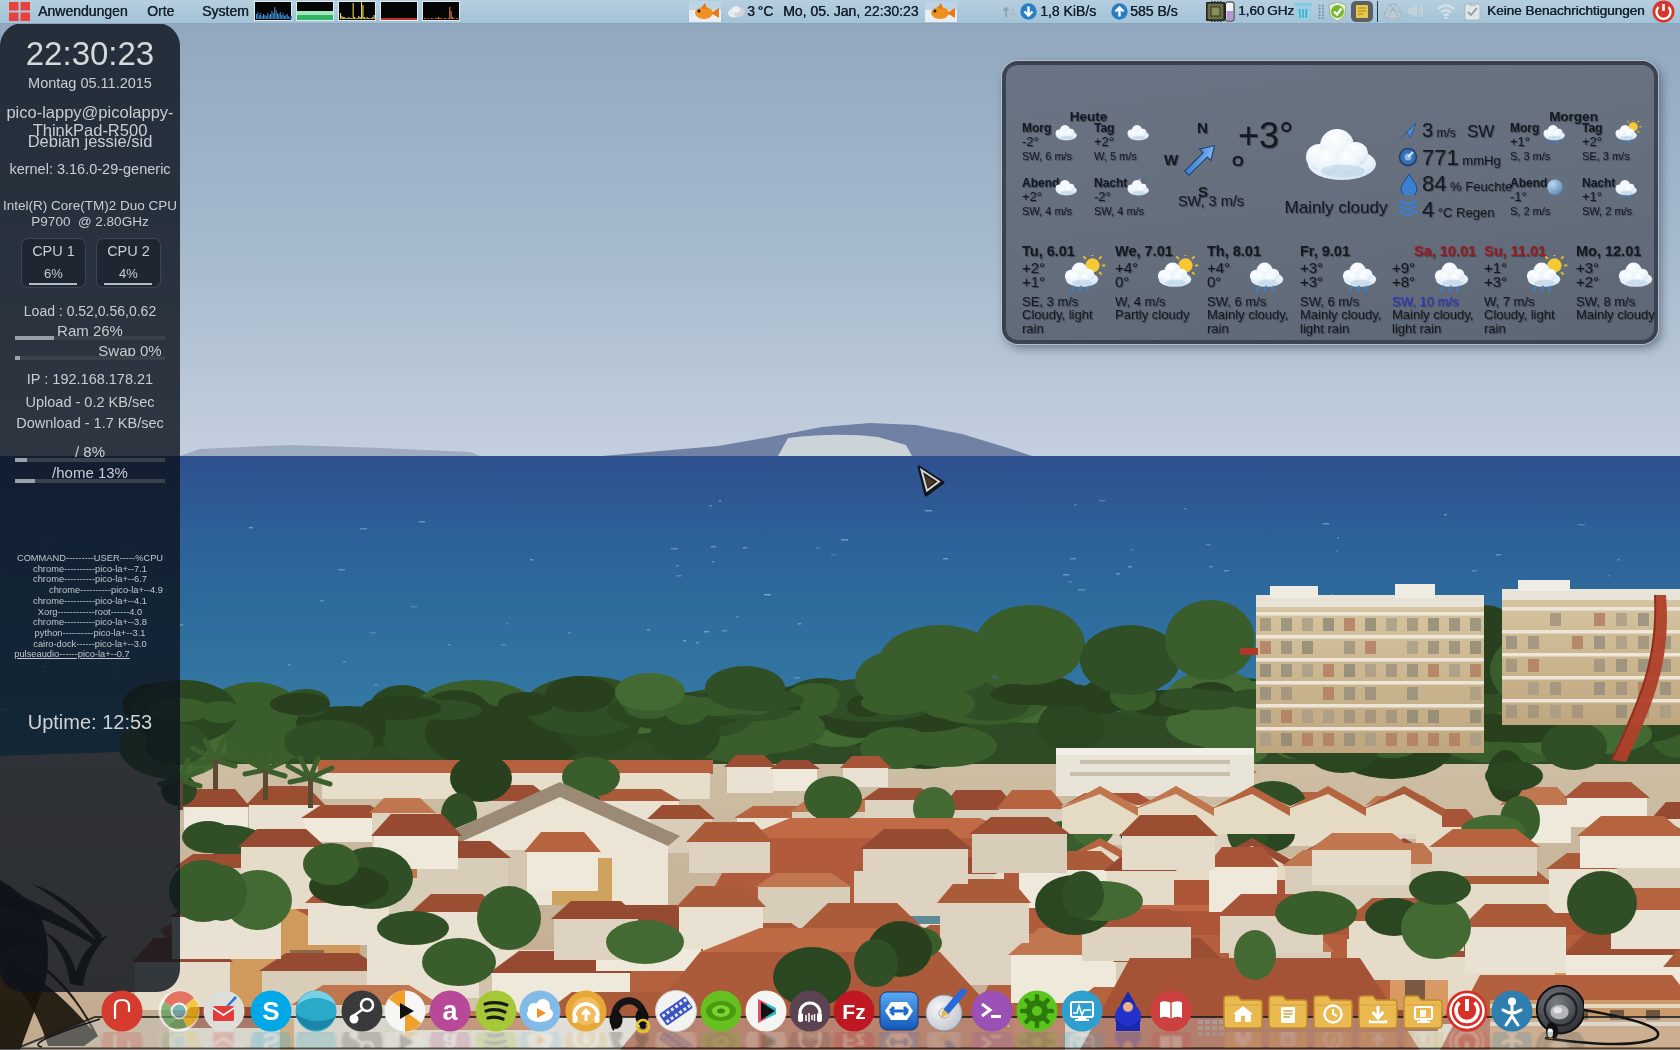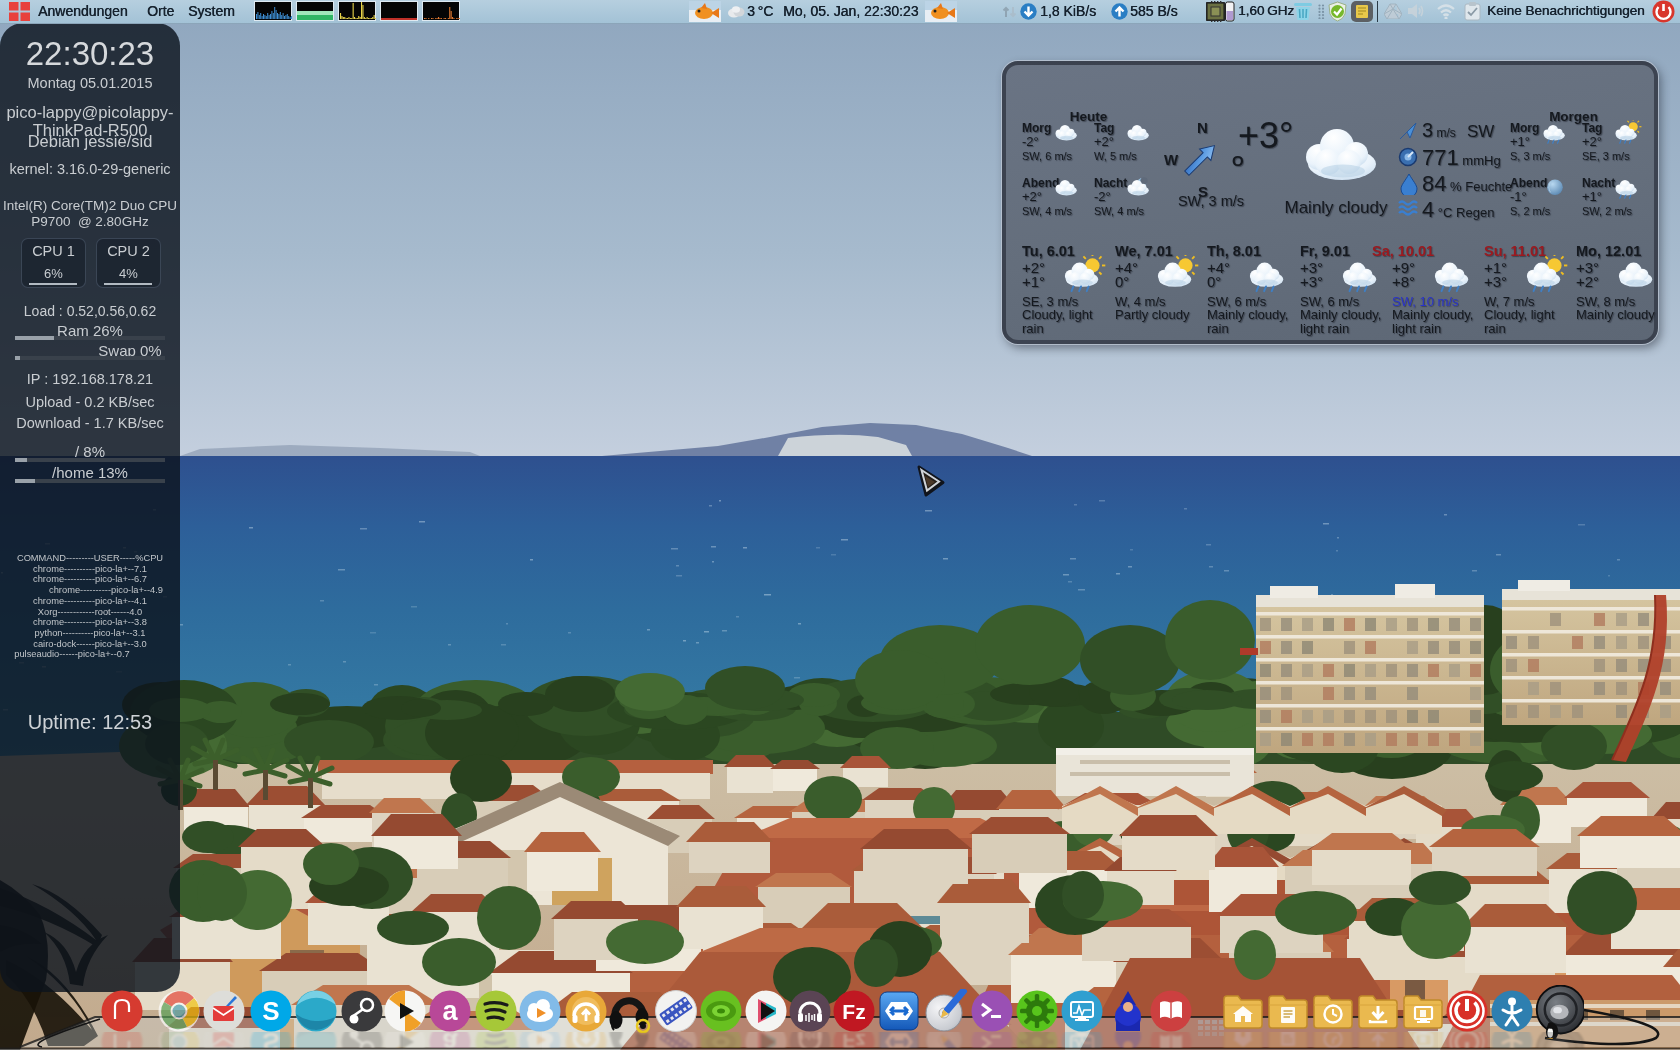--- a/index.html
+++ b/index.html
@@ -720,21 +720,21 @@
 <path d="M0,888 Q50,905 96,940 Q76,910 32,884 Q66,894 102,935 L97,947 Q50,918 0,906 Z"></path>
 <path d="M6,960 Q50,980 92,1030 Q72,988 26,956 Q66,974 98,1036 L84,1046 Q60,1046 48,1046 Q34,1000 6,975 Z"></path>
 <path d="M44,932 Q68,942 76,972 Q84,944 108,935 Q86,958 83,986 L70,984 Q66,952 44,932 Z"></path>
 </g>
 <path d="M0,925 Q24,928 42,944 Q16,942 0,952 Z" fill="#181208" opacity="0.88"></path>
 <rect x="1240" y="648" width="18" height="7" fill="#b03a2a"></rect>
 </svg>
 </div>
 <div class="abs" style="left:0;top:23px;width:180px;height:969px;background:rgba(12,19,29,0.82);color:#c9cdd1;text-align:center;border-radius:23px;">
 <div class="abs" style="left:0;top:12px;width:180px;font-size:33px;color:#d6d9dc;letter-spacing:0px;">22:30:23</div>
-<div class="abs" style="left:0;top:52px;width:180px;font-size:14.5px;color:#c9cdd1;letter-spacing:0px;">Montag 05.01.2015</div>
+<div class="abs" style="left:0;top:52px;width:180px;font-size:14.5px;color:#c9cdd1;letter-spacing:0px;">Montag 05.11.2015</div>
 <div class="abs" style="left:0;top:80px;width:180px;font-size:16.5px;color:#c9cdd1;letter-spacing:0px;">pico-lappy@picolappy-</div>
 <div class="abs" style="left:0;top:98px;width:180px;font-size:16.5px;color:#c9cdd1;letter-spacing:0px;">ThinkPad-R500</div>
 <div class="abs" style="left:0;top:109px;width:180px;font-size:16.5px;color:#c9cdd1;letter-spacing:0px;">Debian jessie/sid</div>
 <div class="abs" style="left:0;top:138px;width:180px;font-size:14.5px;color:#c9cdd1;letter-spacing:0px;">kernel: 3.16.0-29-generic</div>
 <div class="abs" style="left:0;top:175px;width:180px;font-size:13.5px;color:#c9cdd1;letter-spacing:0px;">Intel(R) Core(TM)2 Duo CPU</div>
 <div class="abs" style="left:0;top:191px;width:180px;font-size:13.5px;color:#c9cdd1;letter-spacing:0px;">P9700&nbsp; @ 2.80GHz</div>
 <div class="abs" style="left:21px;top:215px;width:63px;height:48px;background:rgba(22,30,42,0.6);border:1px solid rgba(95,110,130,0.45);border-radius:7px;"></div>
 <div class="abs" style="left:21px;top:220px;width:65px;font-size:14.5px;">CPU 1</div>
 <div class="abs" style="left:21px;top:243px;width:65px;font-size:13px;">6%</div>
 <div class="abs" style="left:29px;top:260px;width:48px;height:2px;background:#b2bac2;"></div>
@@ -764,21 +764,21 @@
       </div>
 <div class="abs" style="left:0;top:530.0px;width:180px;font-size:9.3px;color:#c2c6ca;letter-spacing:0px;">COMMAND---------USER-----%CPU</div>
 <div class="abs" style="left:0;top:540.7px;width:180px;font-size:9.3px;color:#c2c6ca;letter-spacing:0px;">chrome----------pico-la+--7.1</div>
 <div class="abs" style="left:0;top:551.4px;width:180px;font-size:9.3px;color:#c2c6ca;letter-spacing:0px;">chrome----------pico-la+--6.7</div>
 <div class="abs" style="left:0;top:562.1px;width:212px;font-size:9.3px;color:#c2c6ca;letter-spacing:0px;">chrome----------pico-la+--4.9</div>
 <div class="abs" style="left:0;top:572.8px;width:180px;font-size:9.3px;color:#c2c6ca;letter-spacing:0px;">chrome----------pico-la+--4.1</div>
 <div class="abs" style="left:0;top:583.5px;width:180px;font-size:9.3px;color:#c2c6ca;letter-spacing:0px;">Xorg------------root------4.0</div>
 <div class="abs" style="left:0;top:594.2px;width:180px;font-size:9.3px;color:#c2c6ca;letter-spacing:0px;">chrome----------pico-la+--3.8</div>
 <div class="abs" style="left:0;top:604.9px;width:180px;font-size:9.3px;color:#c2c6ca;letter-spacing:0px;">python----------pico-la+--3.1</div>
 <div class="abs" style="left:0;top:615.6px;width:180px;font-size:9.3px;color:#c2c6ca;letter-spacing:0px;">cairo-dock------pico-la+--3.0</div>
-<div class="abs" style="left:0;top:626.3px;width:144px;font-size:9.3px;color:#c2c6ca;letter-spacing:0px;">pulseaudio------pico-la+--0.7</div>
+<div class="abs" style="left:0;top:626.3px;width:144px;font-size:9.3px;color:#c2c6ca;letter-spacing:0px;text-decoration:underline;">pulseaudio------pico-la+--0.7</div>
 <div class="abs" style="left:0;top:688px;width:180px;font-size:20px;color:#ced2d6;letter-spacing:0px;">Uptime: 12:53</div>
 </div>
 <svg class="abs" style="left:0;top:980px" width="1680" height="70" viewBox="0 0 1680 70">
 <polygon points="95,37 1680,37 1680,67 20,67" fill="#cfdae2" fill-opacity="0.33"></polygon>
 <path d="M20,67 L95,37 L1680,37" stroke="rgba(25,25,25,0.8)" stroke-width="2" fill="none"></path>
 <path d="M0,68.5 L1680,68.5" stroke="rgba(30,30,30,0.75)" stroke-width="2" fill="none"></path>
 <path d="M1572,28 Q1672,44 1656,58 Q1630,70 1545,58" stroke="#151515" stroke-width="2.5" fill="none"></path>
 <path d="M100,39 C60,52 26,64 42,67" stroke="#151515" stroke-width="1.6" fill="none"></path>
 <rect x="0" y="69.5" width="1680" height="1" fill="#b8bcc0" opacity="0.8"></rect>
 <rect x="1198" y="40" width="5" height="4" fill="#aab4ba" opacity="0.5"></rect>
@@ -1298,21 +1298,21 @@
 </div>
 <div class="abs" style="left:0;top:0;width:1680px;height:23px;background:linear-gradient(#b6cfdf,#a3c2d6);border-bottom:1px solid #8ba5b9;color:#16222e;font-size:14px;text-shadow:0.4px 0 0 #16222e;">
 <svg class="abs" style="left:9px;top:2px" width="21" height="19">
         <rect x="0" y="0" width="9.5" height="8.5" fill="#e8413c"></rect>
         <rect x="11.5" y="0" width="9.5" height="8.5" fill="#e8413c"></rect>
         <rect x="0" y="10.5" width="9.5" height="8.5" fill="#e8413c"></rect>
         <rect x="11.5" y="10.5" width="9.5" height="8.5" fill="#e8413c"></rect>
       </svg>
 <span class="abs" style="left:38px;top:3px;">Anwendungen</span>
 <span class="abs" style="left:147px;top:3px;">Orte</span>
-<span class="abs" style="left:188px;top:3px;">System</span>
+<span class="abs" style="left:202px;top:3px;">System</span>
 <svg class="abs" style="left:254px;top:1px" width="38" height="20">
         <rect x="0" y="0" width="38" height="20" fill="#dfeaf2"></rect>
         <rect x="1" y="1" width="36" height="18" fill="#050505"></rect>
         <rect x="2.0" y="13.0" width="1" height="5.0" fill="#3f8fd4"></rect>
         <rect x="3.4" y="11.0" width="1" height="7.0" fill="#3f8fd4"></rect>
         <rect x="4.8" y="14.0" width="1" height="4.0" fill="#3f8fd4"></rect>
         <rect x="6.2" y="12.0" width="1" height="6.0" fill="#3f8fd4"></rect>
         <rect x="7.6" y="15.0" width="1" height="3.0" fill="#3f8fd4"></rect>
         <rect x="9.0" y="13.0" width="1" height="5.0" fill="#3f8fd4"></rect>
         <rect x="10.4" y="14.0" width="1" height="4.0" fill="#3f8fd4"></rect>
@@ -1792,21 +1792,21 @@
         <circle cx="57" cy="49" r="12" fill="url(#wcg)"></circle>
         <ellipse cx="51" cy="58" rx="22" ry="6.5" fill="#b6cfe4" opacity="0.55"></ellipse>
         <g stroke="#3f7fc4" stroke-width="4" stroke-linecap="round">
           <line x1="32" y1="66" x2="28" y2="76"></line>
           <line x1="48" y1="66" x2="44" y2="76"></line>
           <line x1="64" y1="66" x2="60" y2="76"></line>
         </g>
       </svg>
 <div class="abs" style="left:294px;top:229px;font-size:13px;color:#15191f;text-align:left;">SW, 6 m/s</div>
 <div class="abs" style="left:294px;top:243px;font-size:13px;width:86px;text-align:left;line-height:13.5px;">Mainly cloudy, light rain</div>
-<div class="abs" style="left:366px;top:178px;font-size:14.5px;font-weight:bold;color:#9a1a20;text-align:left;">Sa, 10.01</div>
+<div class="abs" style="left:408px;top:178px;font-size:14.5px;font-weight:bold;color:#9a1a20;text-align:left;">Sa, 10.01</div>
 <div class="abs" style="left:386px;top:194px;font-size:15px;text-align:left;">+9°</div>
 <div class="abs" style="left:386px;top:208px;font-size:15px;text-align:left;">+8°</div>
 <svg class="abs" style="left:422px;top:190px" width="48" height="39" viewBox="0 0 100 82">
         <ellipse cx="50" cy="51" rx="34" ry="16" fill="url(#wcg)"></ellipse>
         <circle cx="27" cy="44" r="13" fill="url(#wcg)"></circle>
         <circle cx="45" cy="33" r="17" fill="url(#wcg)"></circle>
         <circle cx="64" cy="41" r="12" fill="url(#wcg)"></circle>
         <circle cx="36" cy="49" r="13" fill="url(#wcg)"></circle>
         <circle cx="57" cy="49" r="12" fill="url(#wcg)"></circle>
         <ellipse cx="51" cy="58" rx="22" ry="6.5" fill="#b6cfe4" opacity="0.55"></ellipse>

